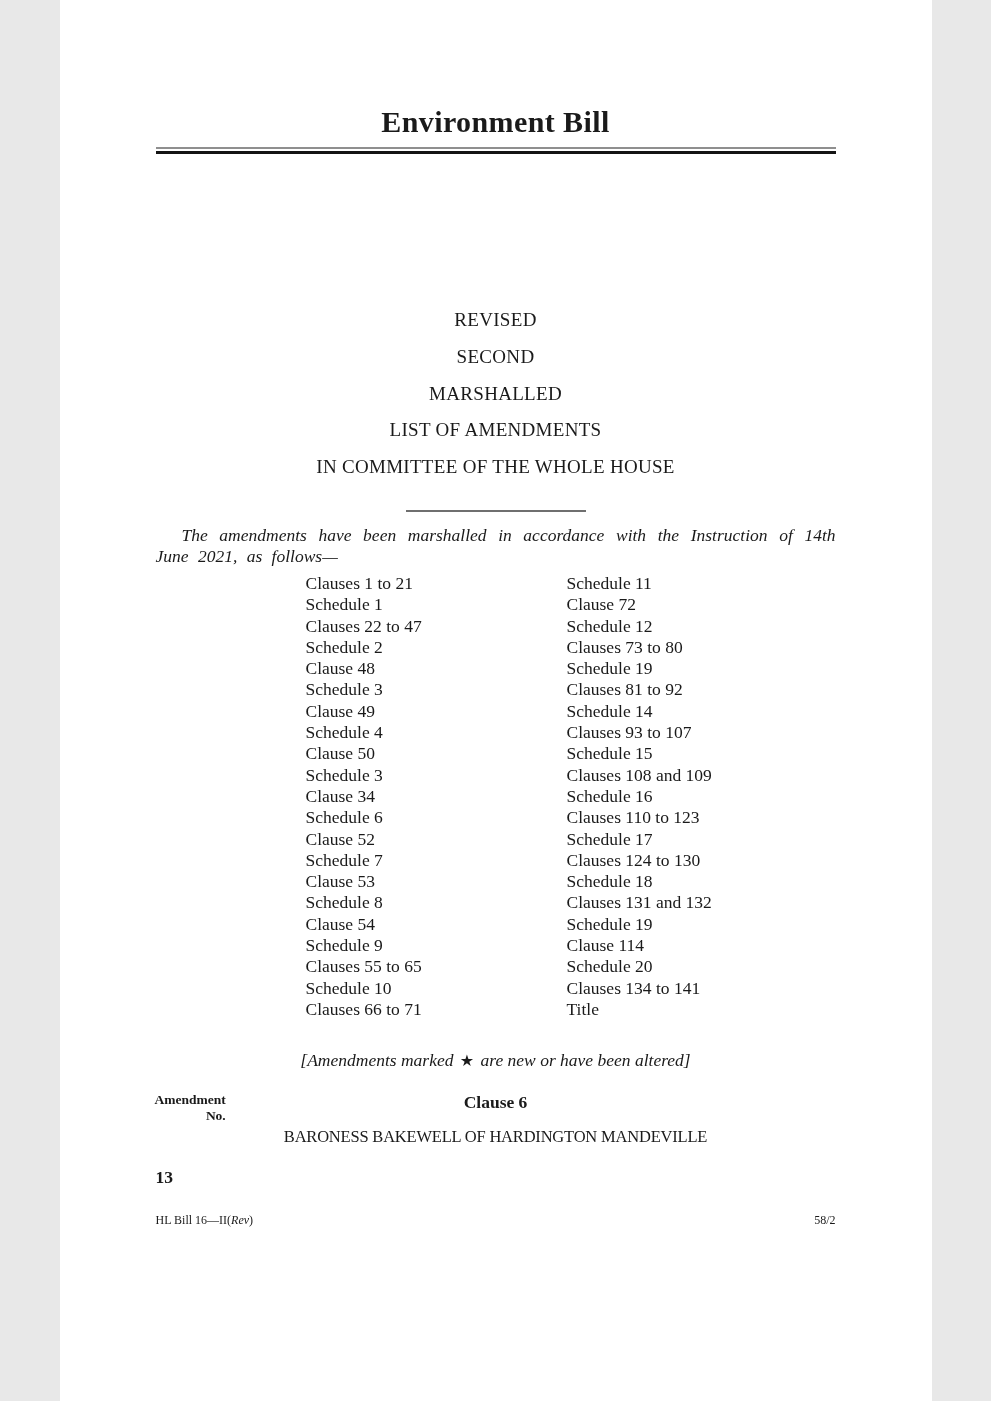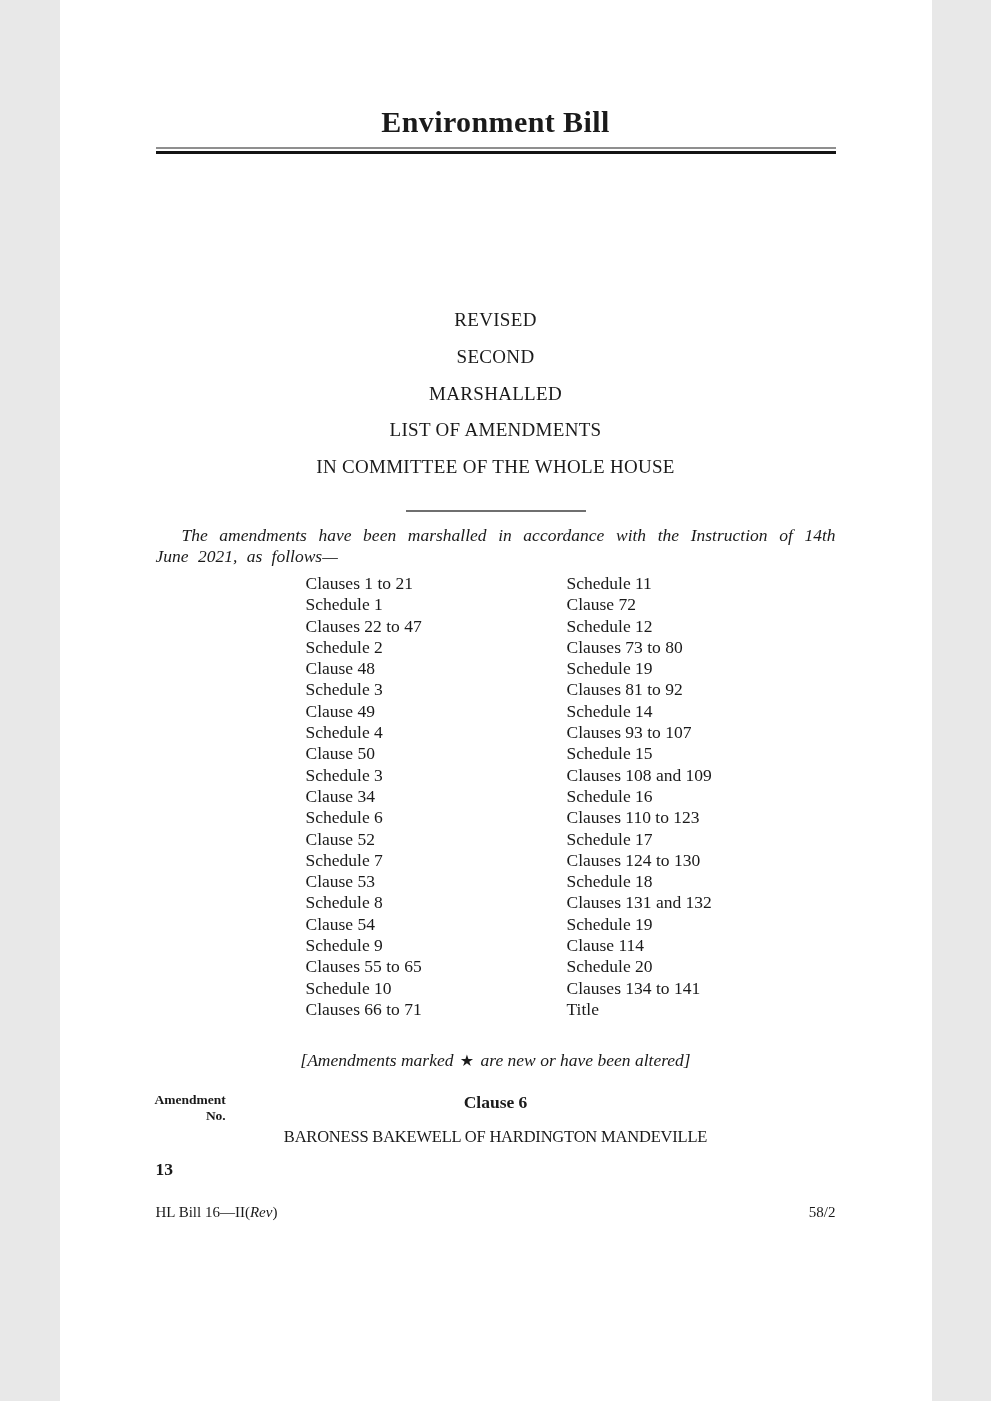--- a/index.html
+++ b/index.html
@@ -98,36 +98,36 @@
     line-height: 22px;
   }
   .mover {
     margin-top: 13px;
     text-align: center;
     font-size: 16.5px;
     line-height: 21px;
     letter-spacing: -0.2px;
   }
 
-  .amendment-row { margin-top: 11px; display: flex; }
+  .amendment-row { margin-top: 19px; display: flex; }
   .amendment-number {
     width: 105px;
     font-weight: bold;
     font-size: 17.5px;
     line-height: 22px;
   }
   .amendment-body { flex: 1; font-size: 17.5px; line-height: 22px; }
   .inserted { margin-top: 7px; margin-left: 67px; }
   .ins-label { margin-right: 13px; }
 
   .page-footer {
     margin-top: 21px;
     display: flex;
     justify-content: space-between;
-    font-size: 15px;
+    font-size: 12px;
     line-height: 22px;
   }
   .italic { font-style: italic; }
 </style>
 </head>
 <body>
 
 <div class="page">
   <div class="content">
 

